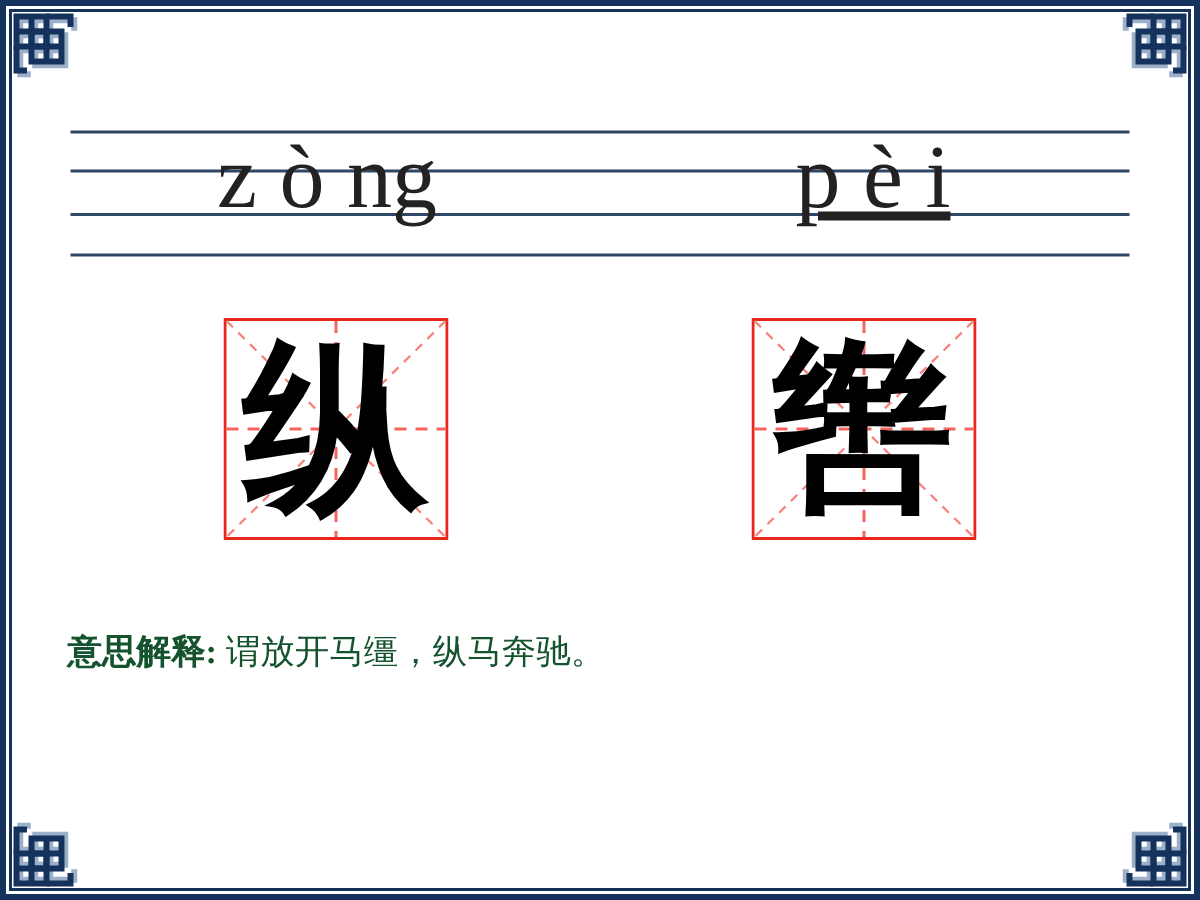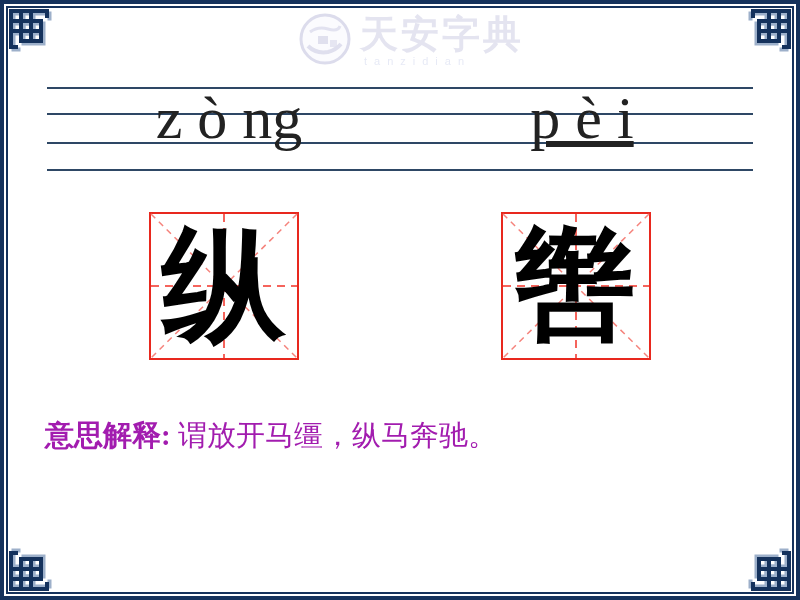--- a/index.html
+++ b/index.html
@@ -27,37 +27,37 @@
     font-size:11px;color:#e7eaf6;letter-spacing:7px;line-height:11px;margin-top:0px;margin-left:4px;
   }
   
   .staff-line{position:absolute;left:47px;width:706px;height:2px;background:#2e4765;}
   .pinyin{
     position:absolute;top:88px;
     font-family:"Liberation Serif","DejaVu Serif",serif;
     font-size:60px;line-height:60px;color:#222;white-space:pre;
     transform:translateX(-50%);
   }
-  .pinyin.p1{left:229px;}
+  .pinyin.p1{left:218px;}
   .pinyin.p2{left:582px;text-decoration:underline;}
   
   .char-card{position:absolute;top:212px;width:150px;height:148px;}
   .char-card.c1{left:149px;}
   .char-card.c2{left:501px;}
   .char-card svg{position:absolute;inset:0;}
   .char-glyph{
     position:absolute;inset:0;display:flex;align-items:center;justify-content:center;
     font-family:"Liberation Serif","DejaVu Serif",serif;
     font-size:124px;line-height:124px;color:#000;font-weight:bold;
   }
   
   .meaning{
     position:absolute;left:45px;top:420px;width:700px;
     font-family:"Liberation Serif","DejaVu Serif",serif;
-    font-size:29px;line-height:30px;color:#a21caf;
+    font-size:23px;line-height:30px;color:#14532d;
   }
   .meaning .label{font-weight:bold;}
 </style>
 </head>
 <body>
 
 <div class="stage">
 
   <div class="frame-outer"></div>
   <div class="frame-inner"></div>
@@ -120,33 +120,20 @@
     </g>
     <g fill="none" stroke="#15325c" stroke-width="4">
       <rect x="8" y="8" width="20" height="20"></rect>
         <path d="M18 8 V28 M8 18 H28"></path>
       <rect x="18" y="18" width="20" height="20"></rect>
         <path d="M28 18 V38 M18 28 H38"></path>
       <path d="M28 8 H44 V15 M8 28 V44 H15"></path>
     </g>
   </svg>
 
-  <div class="logo">
-    <svg class="logo-icon" viewBox="0 0 54 54">
-      <circle cx="27" cy="27" r="24" fill="#fbfbfe" stroke="#dcdcec" stroke-width="3"></circle>
-      <path d="M12 20 Q20 14 30 17 Q40 20 42 14" fill="none" stroke="#e2e2f0" stroke-width="3"></path>
-      <rect x="20" y="24" width="10" height="8" fill="#e0e0ee"></rect>
-      <rect x="32" y="28" width="7" height="7" fill="#e6e6f2"></rect>
-      <path d="M10 34 Q18 42 30 40 Q38 38 43 32" fill="none" stroke="#dfdfee" stroke-width="4"></path>
-    </svg>
-    <div class="logo-textcol">
-      <div class="logo-title">天安字典</div>
-      <div class="logo-sub">tanzidian</div>
-    </div>
-  </div>
 
   <div class="staff-line" style="top:87px"></div>
   <div class="staff-line" style="top:113px"></div>
   <div class="staff-line" style="top:142px"></div>
   <div class="staff-line" style="top:169px"></div>
 
   <div class="pinyin p1">z ò ng</div>
   <div class="pinyin p2">p è i</div>
 
   <div class="char-card c1">

